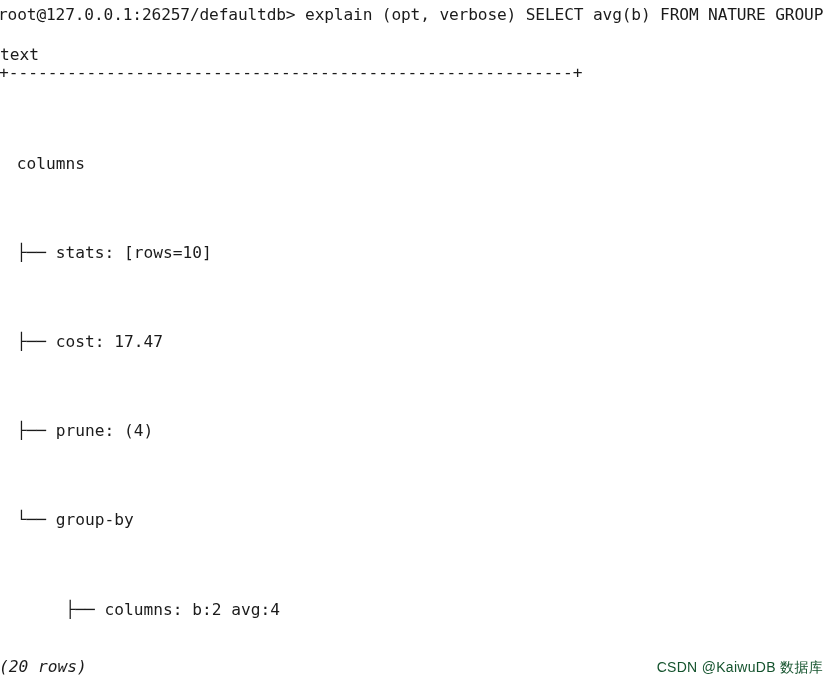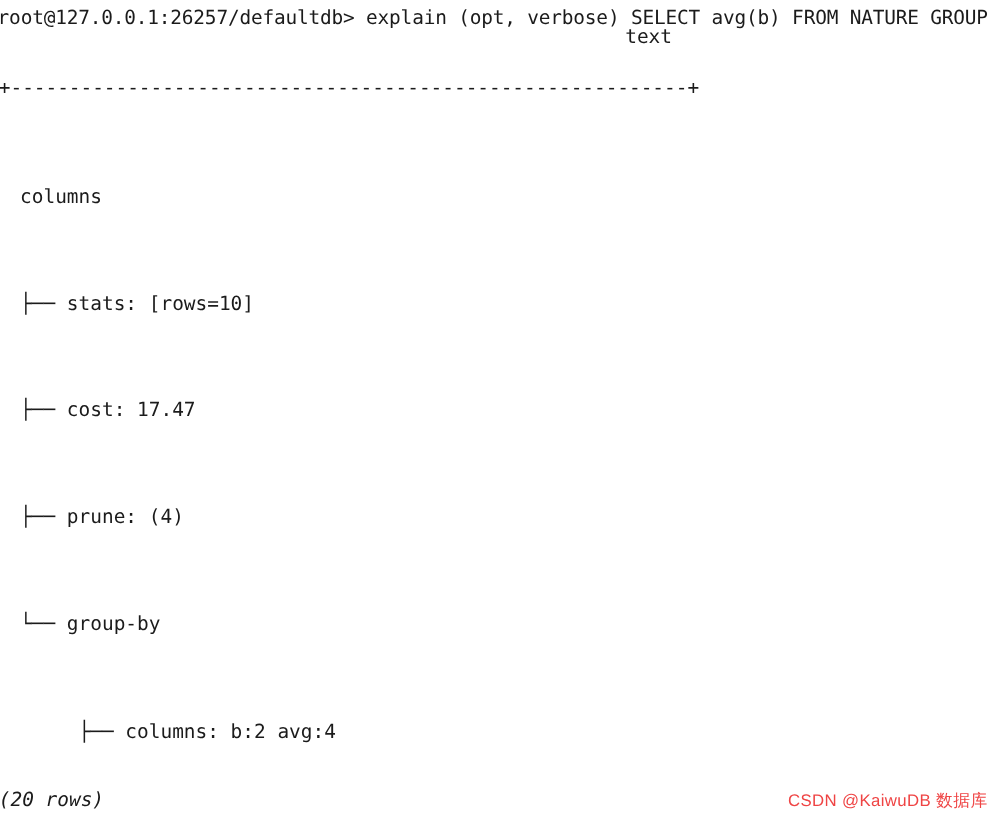--- a/index.html
+++ b/index.html
@@ -41,23 +41,23 @@
     left: -2px;
     top: 0px;
     width: 840px;
     font-size: 16.2px;
     line-height: 29.6px;
     letter-spacing: -0.15px;
   }
   .header-line {
     position: absolute;
     left: 0px;
-    top: 16px;
+    top: 40px;
     width: 560px;
-    text-align: right;
+    text-align: left;
     font-size: 16.2px;
     line-height: 29.6px;
   }
   .rule-line {
     position: absolute;
     left: -1px;
     top: 58px;
     font-size: 16.2px;
     line-height: 29.6px;
     letter-spacing: -0.02px;
@@ -77,21 +77,21 @@
     font-size: 16.2px;
     line-height: 29.6px;
     font-style: italic;
   }
   .watermark {
     position: absolute;
     right: 9px;
     bottom: 12px;
     font-family: "Liberation Sans", "DejaVu Sans", sans-serif;
     font-size: 14px;
-    color: #ef4444;
+    color: #14532d;
     letter-spacing: 0.3px;
     white-space: pre;
   }
 </style>
 </head>
 <body>
 
 <div class="terminal">
 
   <div class="prompt-line">root@127.0.0.1:26257/defaultdb&gt; explain (opt, verbose) SELECT avg(b) FROM NATURE GROUP BY b;</div>

